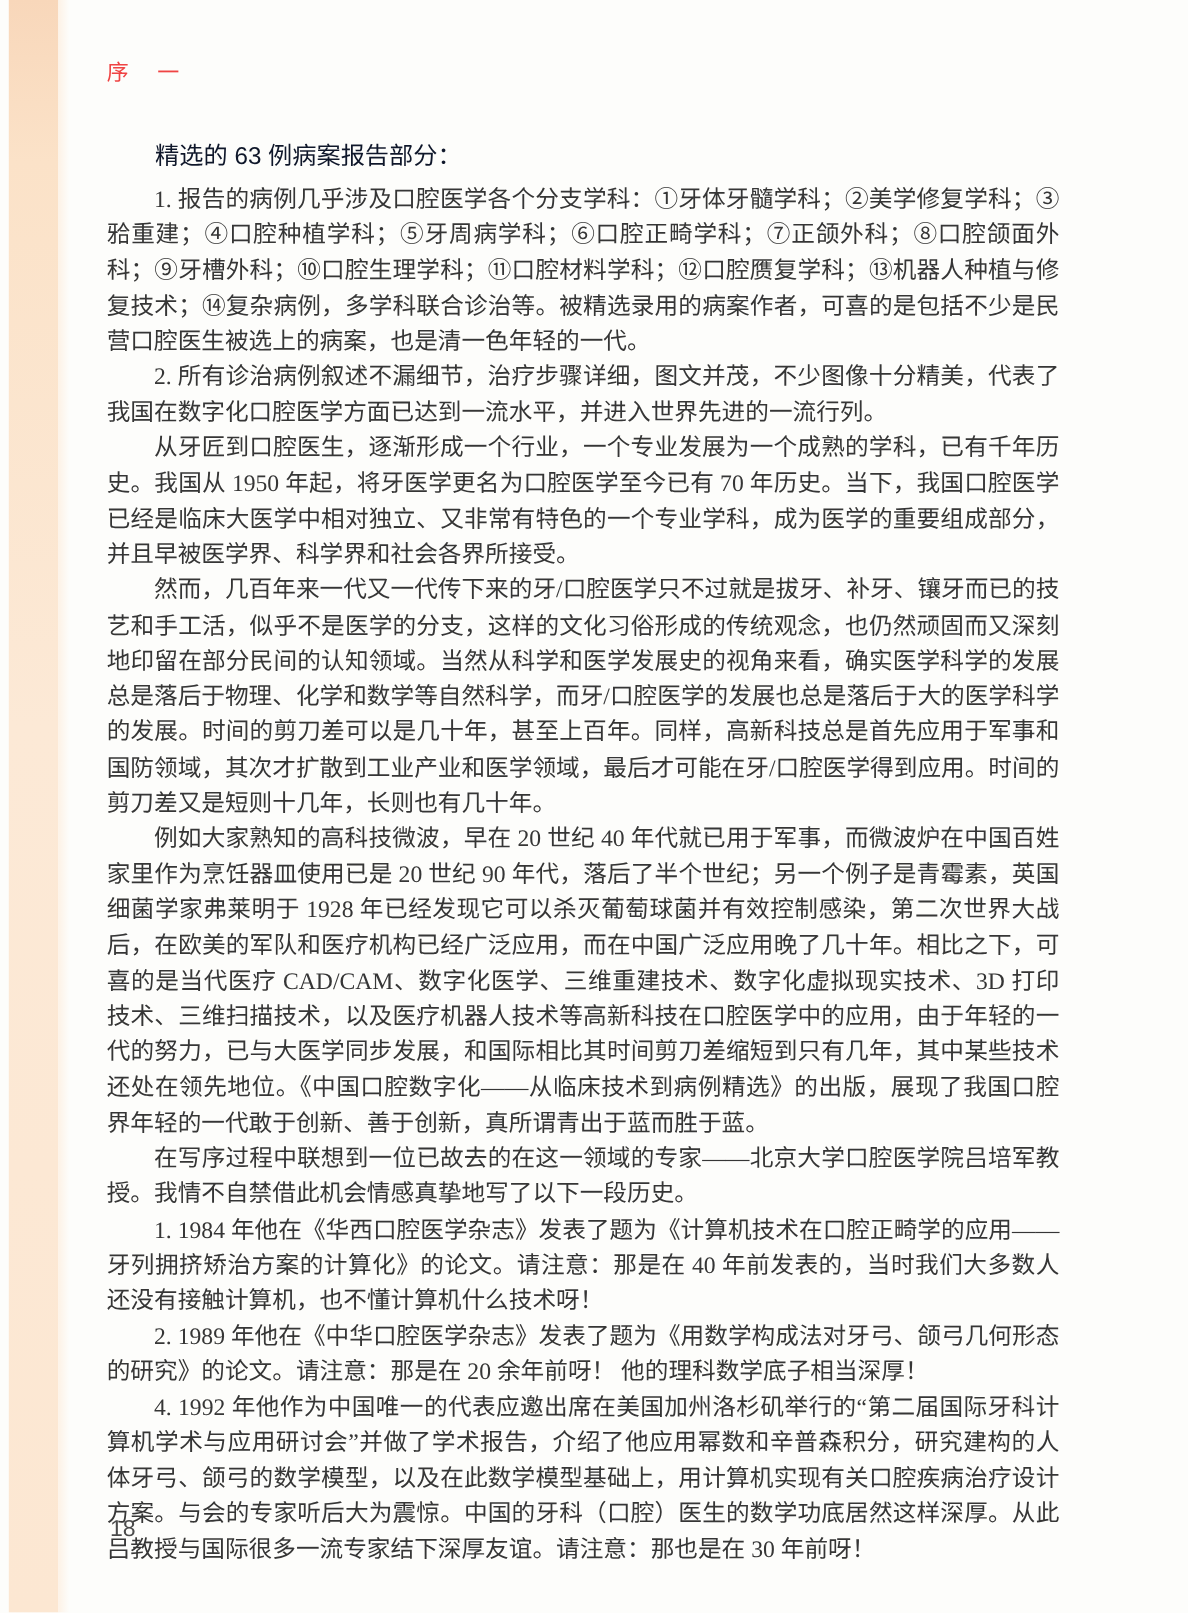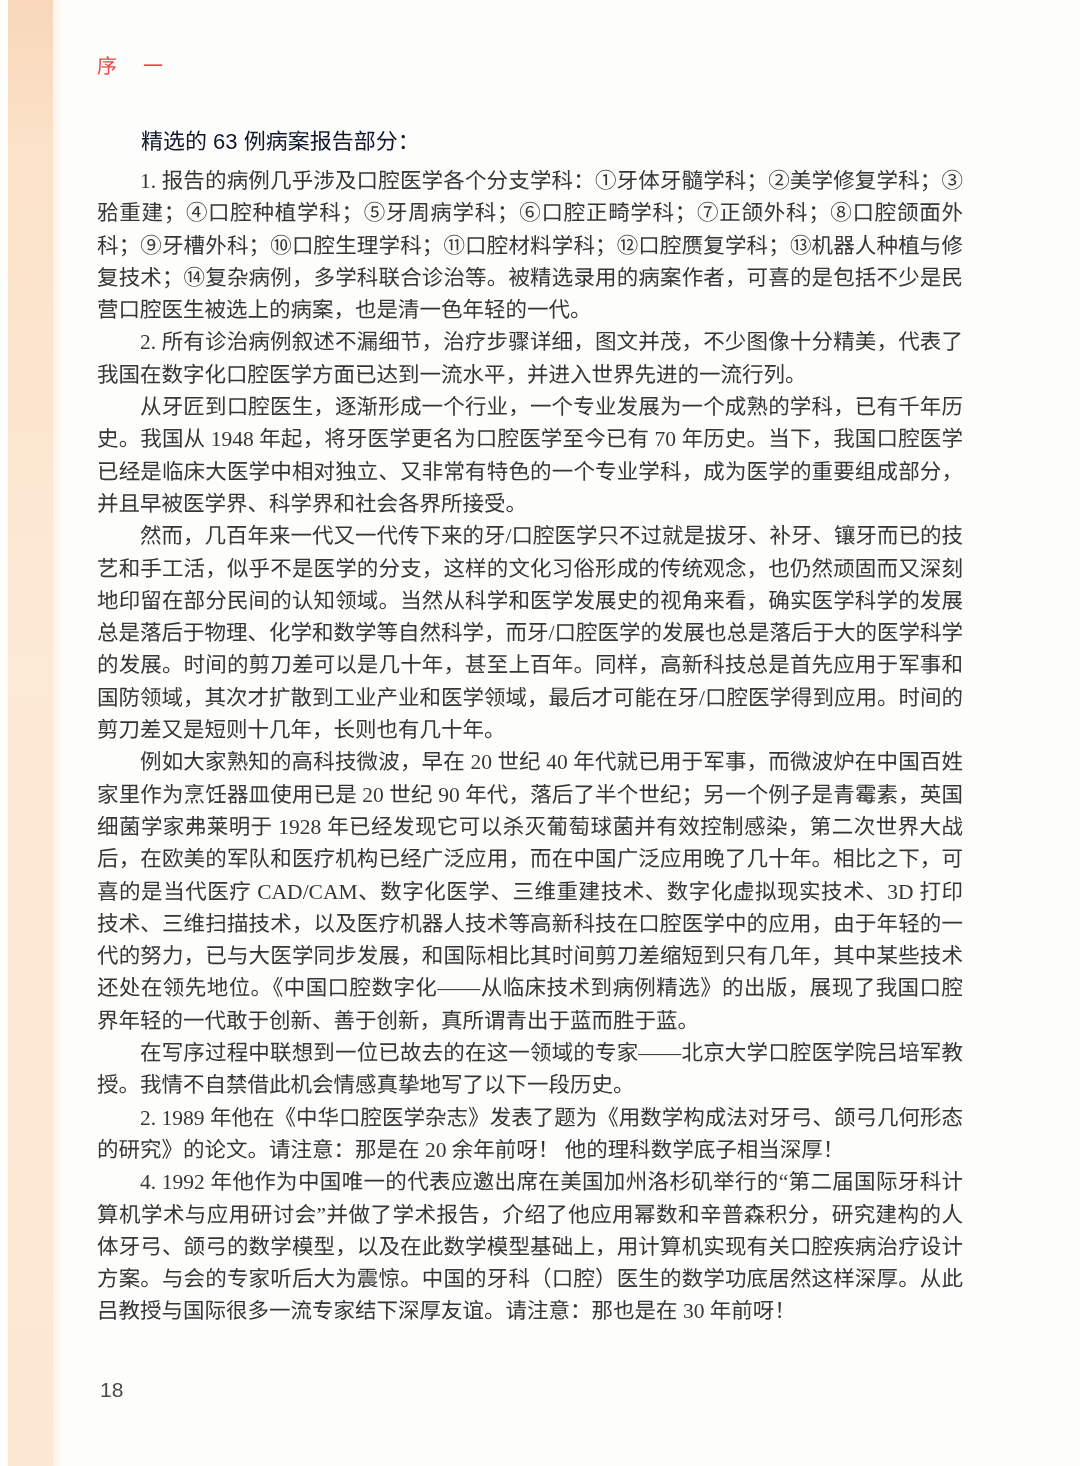--- a/index.html
+++ b/index.html
@@ -59,22 +59,23 @@
 <div class="left-bar"></div>
 <div class="left-bar-fade"></div>
 
 <div class="page">
   <div class="folio-header">序　一</div>
   <div class="section-heading">精选的 63 例病案报告部分：</div>
   <div class="body-text">
 
   <p>1. 报告的病例几乎涉及口腔医学各个分支学科：①牙体牙髓学科；②美学修复学科；③𬌗重建；④口腔种植学科；⑤牙周病学科；⑥口腔正畸学科；⑦正颌外科；⑧口腔颌面外科；⑨牙槽外科；⑩口腔生理学科；⑪口腔材料学科；⑫口腔赝复学科；⑬机器人种植与修复技术；⑭复杂病例，多学科联合诊治等。被精选录用的病案作者，可喜的是包括不少是民营口腔医生被选上的病案，也是清一色年轻的一代。</p>
       <p>2. 所有诊治病例叙述不漏细节，治疗步骤详细，图文并茂，不少图像十分精美，代表了我国在数字化口腔医学方面已达到一流水平，并进入世界先进的一流行列。</p>
-      <p>从牙匠到口腔医生，逐渐形成一个行业，一个专业发展为一个成熟的学科，已有千年历史。我国从 1948 年起，将牙医学更名为口腔医学至今已有 70 年历史。当下，我国口腔医学已经是临床大医学中相对独立、又非常有特色的一个专业学科，成为医学的重要组成部分，并且早被医学界、科学界和社会各界所接受。</p>
+      <p>从牙匠到口腔医生，逐渐形成一个行业，一个专业发展为一个成熟的学科，已有千年历史。我国从 1950 年起，将牙医学更名为口腔医学至今已有 70 年历史。当下，我国口腔医学已经是临床大医学中相对独立、又非常有特色的一个专业学科，成为医学的重要组成部分，并且早被医学界、科学界和社会各界所接受。</p>
       <p>然而，几百年来一代又一代传下来的牙/口腔医学只不过就是拔牙、补牙、镶牙而已的技艺和手工活，似乎不是医学的分支，这样的文化习俗形成的传统观念，也仍然顽固而又深刻地印留在部分民间的认知领域。当然从科学和医学发展史的视角来看，确实医学科学的发展总是落后于物理、化学和数学等自然科学，而牙/口腔医学的发展也总是落后于大的医学科学的发展。时间的剪刀差可以是几十年，甚至上百年。同样，高新科技总是首先应用于军事和国防领域，其次才扩散到工业产业和医学领域，最后才可能在牙/口腔医学得到应用。时间的剪刀差又是短则十几年，长则也有几十年。</p>
       <p>例如大家熟知的高科技微波，早在 20 世纪 40 年代就已用于军事，而微波炉在中国百姓家里作为烹饪器皿使用已是 20 世纪 90 年代，落后了半个世纪；另一个例子是青霉素，英国细菌学家弗莱明于 1928 年已经发现它可以杀灭葡萄球菌并有效控制感染，第二次世界大战后，在欧美的军队和医疗机构已经广泛应用，而在中国广泛应用晚了几十年。相比之下，可喜的是当代医疗 CAD/CAM、数字化医学、三维重建技术、数字化虚拟现实技术、3D 打印技术、三维扫描技术，以及医疗机器人技术等高新科技在口腔医学中的应用，由于年轻的一代的努力，已与大医学同步发展，和国际相比其时间剪刀差缩短到只有几年，其中某些技术还处在领先地位。《中国口腔数字化——从临床技术到病例精选》的出版，展现了我国口腔界年轻的一代敢于创新、善于创新，真所谓青出于蓝而胜于蓝。</p>
       <p>在写序过程中联想到一位已故去的在这一领域的专家——北京大学口腔医学院吕培军教授。我情不自禁借此机会情感真挚地写了以下一段历史。</p>
+      <p>1. 1984 年他在《华西口腔医学杂志》发表了题为《计算机技术在口腔正畸学的应用——牙列拥挤矫治方案的计算化》的论文。请注意：那是在 40 年前发表的，当时我们大多数人还没有接触计算机，也不懂计算机什么技术呀！</p>
       <p>2. 1989 年他在《中华口腔医学杂志》发表了题为《用数学构成法对牙弓、颌弓几何形态的研究》的论文。请注意：那是在 20 余年前呀！ 他的理科数学底子相当深厚！</p>
       <p>4. 1992 年他作为中国唯一的代表应邀出席在美国加州洛杉矶举行的“第二届国际牙科计算机学术与应用研讨会”并做了学术报告，介绍了他应用幂数和辛普森积分，研究建构的人体牙弓、颌弓的数学模型，以及在此数学模型基础上，用计算机实现有关口腔疾病治疗设计方案。与会的专家听后大为震惊。中国的牙科（口腔）医生的数学功底居然这样深厚。从此吕教授与国际很多一流专家结下深厚友谊。请注意：那也是在 30 年前呀！</p>
     </div>
 </div>
 
 <div class="page-number">18</div>
 
 </body></html>

